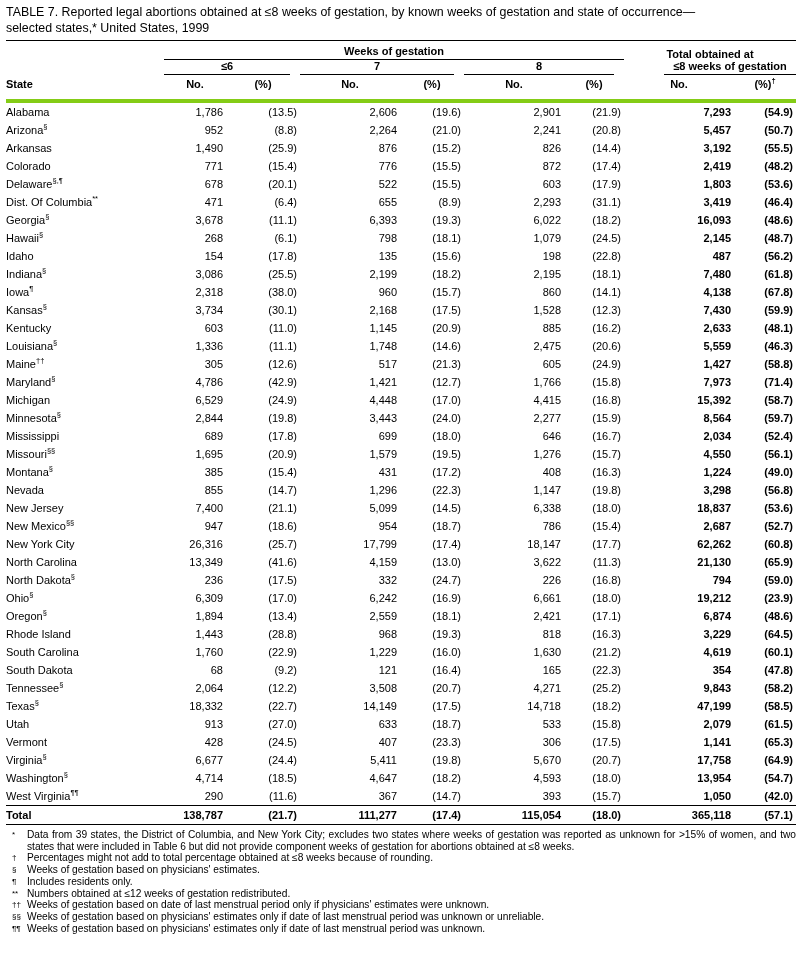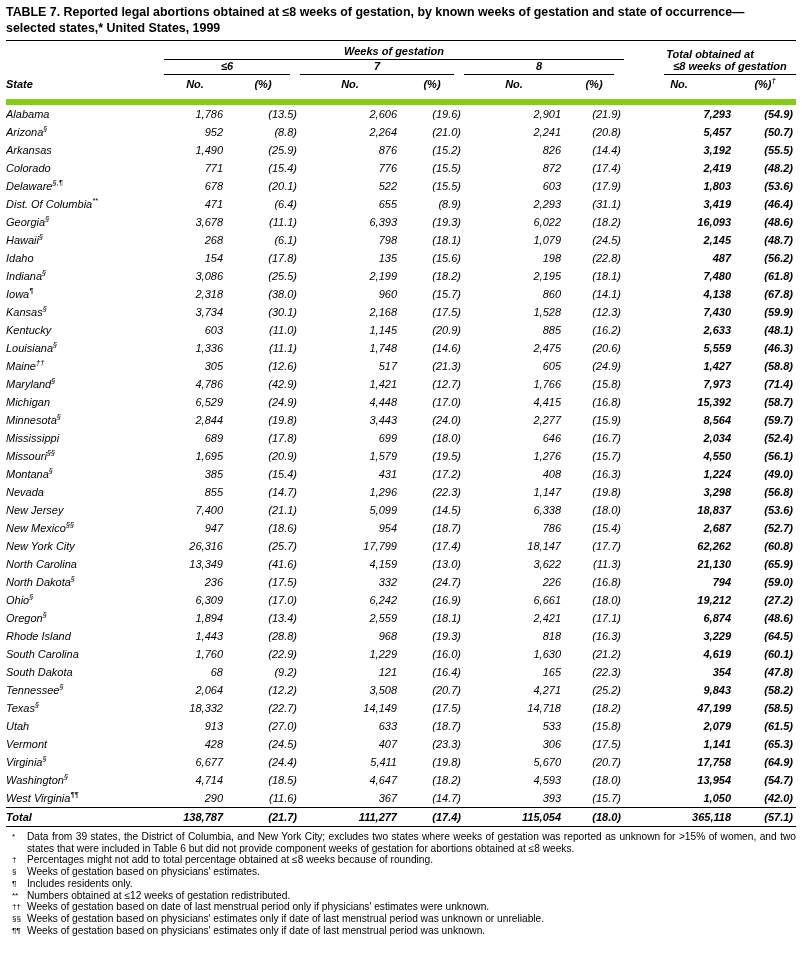--- a/index.html
+++ b/index.html
@@ -2,32 +2,32 @@
 <html><head>
 <meta charset="utf-8">
 <style>
   html, body { margin: 0; padding: 0; background: #ffffff; }
   .page {
     width: 802px; height: 956px; box-sizing: border-box;
     padding: 5px 6px 0 6px;
     font-family: "Liberation Sans", sans-serif;
     color: #000; background: #fff; overflow: hidden;
   }
-  .title { font-size: 12.4px; font-weight: bold; line-height: 15.5px;
+  .title { font-size: 12.4px; font-weight: normal; line-height: 15.5px;
            padding-bottom: 4px; border-bottom: 1px solid #000; }
   .title span { display: block; }
 
-  table { width: 100%; border-collapse: collapse; table-layout: fixed; font-style: italic; }
+  table { width: 100%; border-collapse: collapse; table-layout: fixed; }
   th { font-size: 11px; font-weight: bold; padding: 0; vertical-align: bottom; }
   .grp-row th { padding-top: 4px; }
   .rule { border-bottom: 1px solid #000; text-align: center; padding-bottom: 2px; }
   .gap-r { margin-right: 10px; }
   .ml40 { margin-left: 40px; }
   .center { text-align: center; }
-  .col-head th { border-bottom: 6px solid #84cc16; padding-bottom: 9px; padding-top: 3px; text-align: center; }
+  .col-head th { border-bottom: 4px solid #84cc16; padding-bottom: 9px; padding-top: 3px; text-align: center; }
   .col-head th.state-col { text-align: left; }
 
   tbody td { font-size: 11px; line-height: 18px; padding: 0; white-space: nowrap; overflow: hidden; }
   td.state { text-align: left; margin-top: 26px; }
   td.num { text-align: right; padding-right: 3px; }
   td.tot { font-weight: bold; }
   tr.total-row td { font-weight: bold; border-top: 1px solid #000; border-bottom: 1px solid #000; }
 
   sup { font-size: 7.5px; vertical-align: super; line-height: 0; }
 
@@ -392,21 +392,21 @@
         </tr>
         <tr>
           <td class="state">Ohio<sup>§</sup></td>
           <td class="num">6,309</td>
           <td class="num">(17.0)</td>
           <td class="num">6,242</td>
           <td class="num">(16.9)</td>
           <td class="num">6,661</td>
           <td class="num">(18.0)</td>
           <td class="num tot">19,212</td>
-          <td class="num tot">(27.2)</td>
+          <td class="num tot">(23.9)</td>
         </tr>
         <tr>
           <td class="state">Oregon<sup>§</sup></td>
           <td class="num">1,894</td>
           <td class="num">(13.4)</td>
           <td class="num">2,559</td>
           <td class="num">(18.1)</td>
           <td class="num">2,421</td>
           <td class="num">(17.1)</td>
           <td class="num tot">6,874</td>

